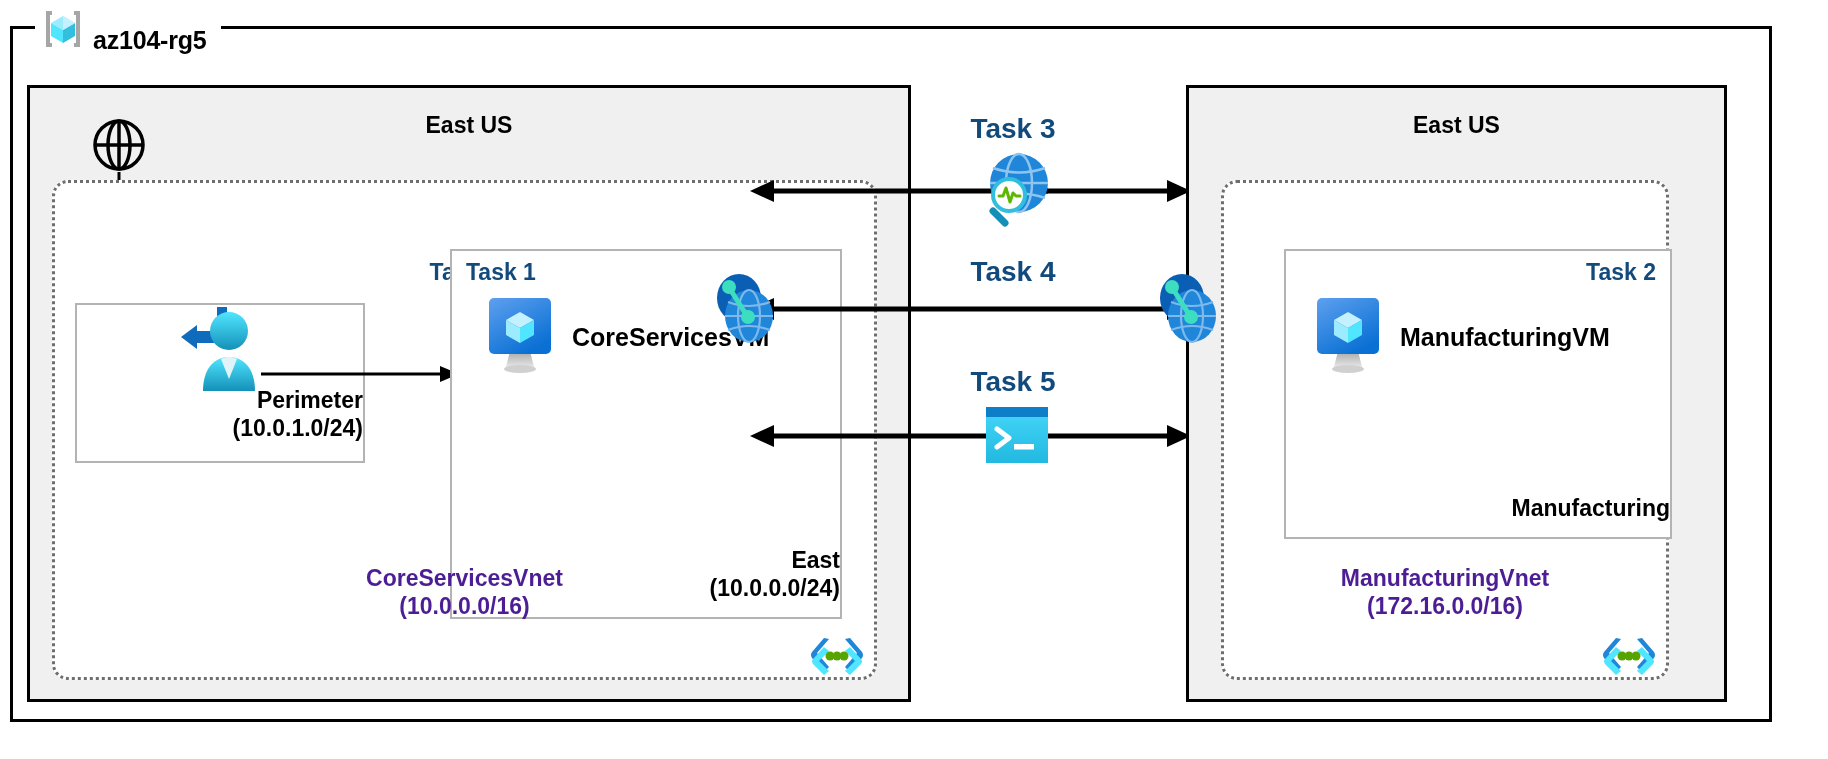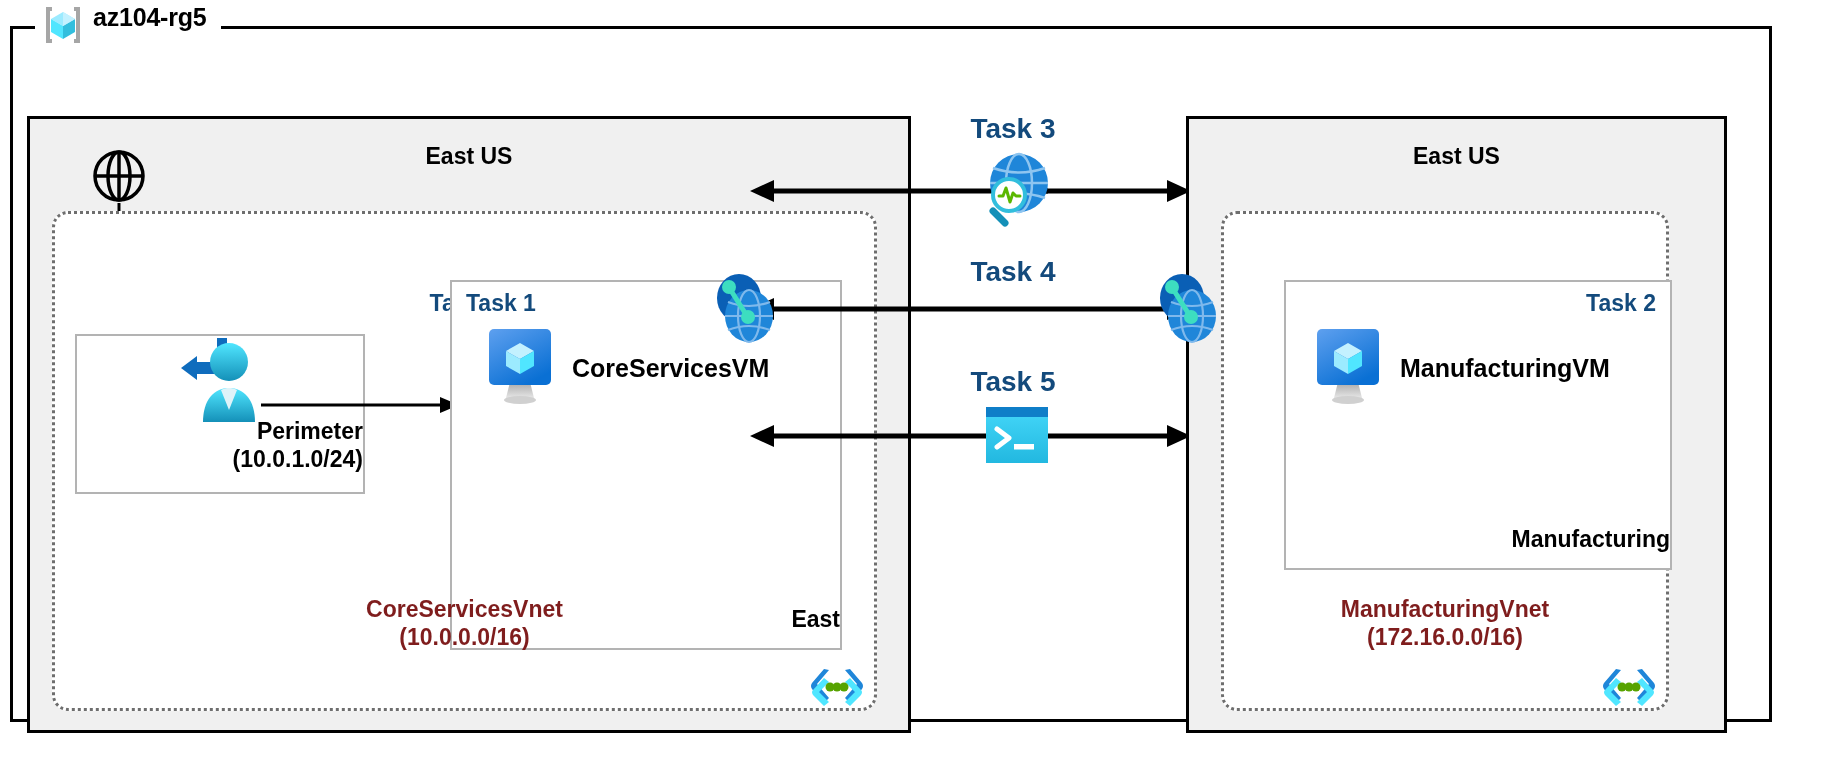--- a/index.html
+++ b/index.html
@@ -17,40 +17,39 @@
     left: 10px; top: 26px;
     width: 1762px; height: 696px;
     border: 3px solid #000000;
     background: #ffffff;
   }
   #rg-header {
     position: absolute;
     left: 22px; top: 0px;
     height: 52px;
     display: flex;
-    align-items: flex-start;
+    align-items: flex-end;
     gap: 8px;
     background: #ffffff;
     padding: 0 14px 0 6px;
     transform: translateY(-26px);
     z-index: 5;
   }
   #rg-title {
     font-size: 25px;
     font-weight: bold;
     color: #000000;
     letter-spacing: -0.2px;
   }
 
   
   .region-panel {
     position: absolute;
     background: #f0f0f0;
     border: 3px solid #000000;
-    margin-top: 31px;
   }
   #region-left  { left: 14px;  top: 56px; width: 884px; height: 617px; }
   #region-right { left: 1173px; top: 56px; width: 541px; height: 617px; }
   .region-label {
     position: absolute;
     top: 24px; left: 0; right: 0;
     text-align: center;
     font-size: 23px;
     font-weight: bold;
     color: #000000;
@@ -64,21 +63,21 @@
     background: #ffffff;
   }
   #vnet-core { left: 22px;  top: 92px; width: 825px; height: 500px; }
   #vnet-mfg  { left: 32px;  top: 92px; width: 448px; height: 500px; }
   .vnet-label {
     position: absolute;
     left: 0; right: 0;
     text-align: center;
     font-size: 23px;
     font-weight: bold;
-    color: #7f1d1d;
+    color: #4c1d95;
     line-height: 1.25;
   }
   #vnet-core-label { bottom: 56px; }
   #vnet-mfg-label  { bottom: 56px; }
 
   
   .subnet-box {
     position: absolute;
     border: 2px solid #b3b3b3;
     background: #ffffff;
@@ -235,20 +234,21 @@
               <path d="M34 17 L48 25 L34 33 L20 25 Z" fill="#c3f1ff"></path>
               <path d="M20 25 L34 33 L34 48 L20 40 Z" fill="#9cebff"></path>
               <path d="M48 25 L34 33 L34 48 L48 40 Z" fill="#50e6ff"></path>
             </svg>
           </span>
           <span class="vm-name">CoreServicesVM</span>
         </div>
 
         <div class="subnet-caption" id="core-caption">
           <div>East</div>
+          <div>(10.0.0.0/24)</div>
         </div>
       </div>
 
       <div class="vnet-label" id="vnet-core-label">
         <div>CoreServicesVnet</div>
         <div>(10.0.0.0/16)</div>
       </div>
 
       <span class="corner-icon" style="right:10px; bottom:-4px;">
         <svg width="54" height="44" viewBox="0 0 54 44">

